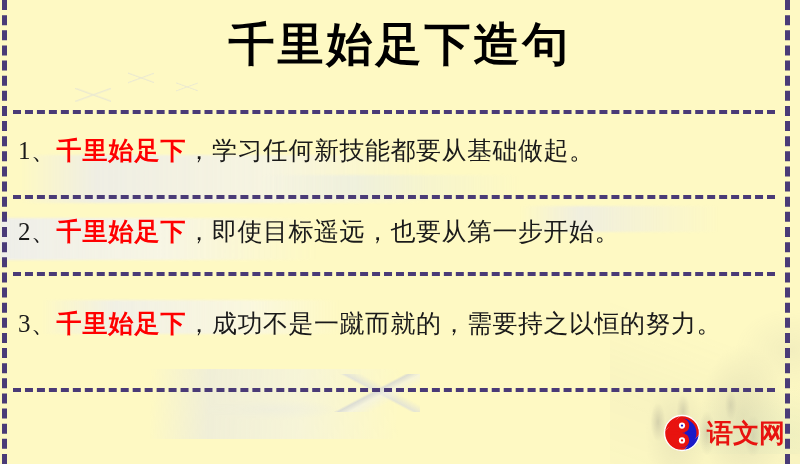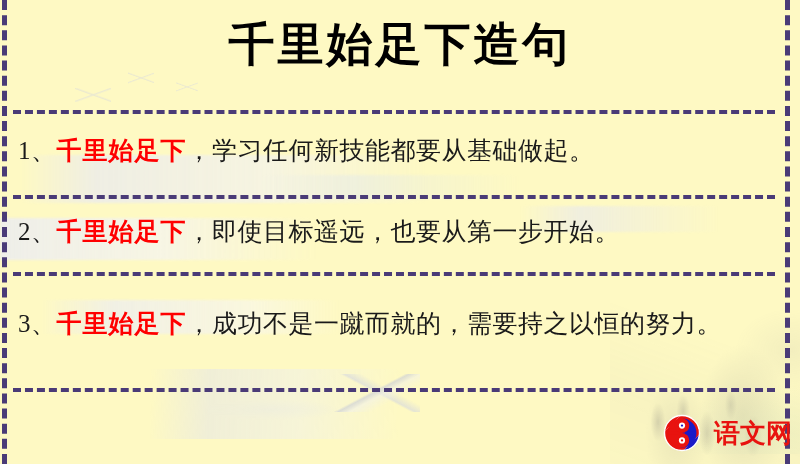--- a/index.html
+++ b/index.html
@@ -203,21 +203,21 @@
 
   
   .logo {
     position: absolute;
     left: 663px;
     top: 411px;
     width: 128px;
     height: 44px;
     display: flex;
     align-items: center;
-    gap: 13px;
+    gap: 6px;
   }
   .logo-mark {
     position: relative;
     width: 38px;
     height: 38px;
     flex: 0 0 38px;
   }
   .logo-text {
     font-family: "Liberation Sans", "DejaVu Sans", sans-serif;
     font-weight: bold;

